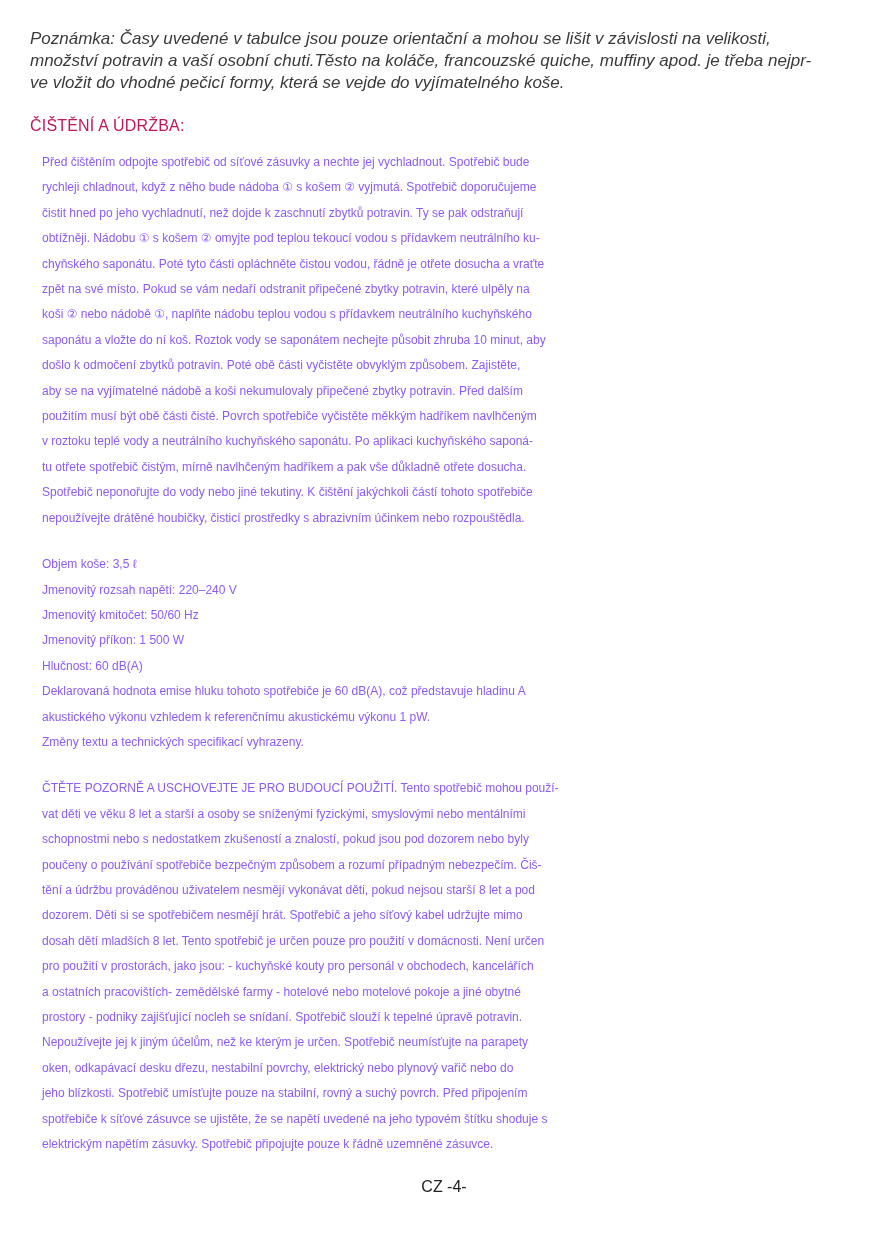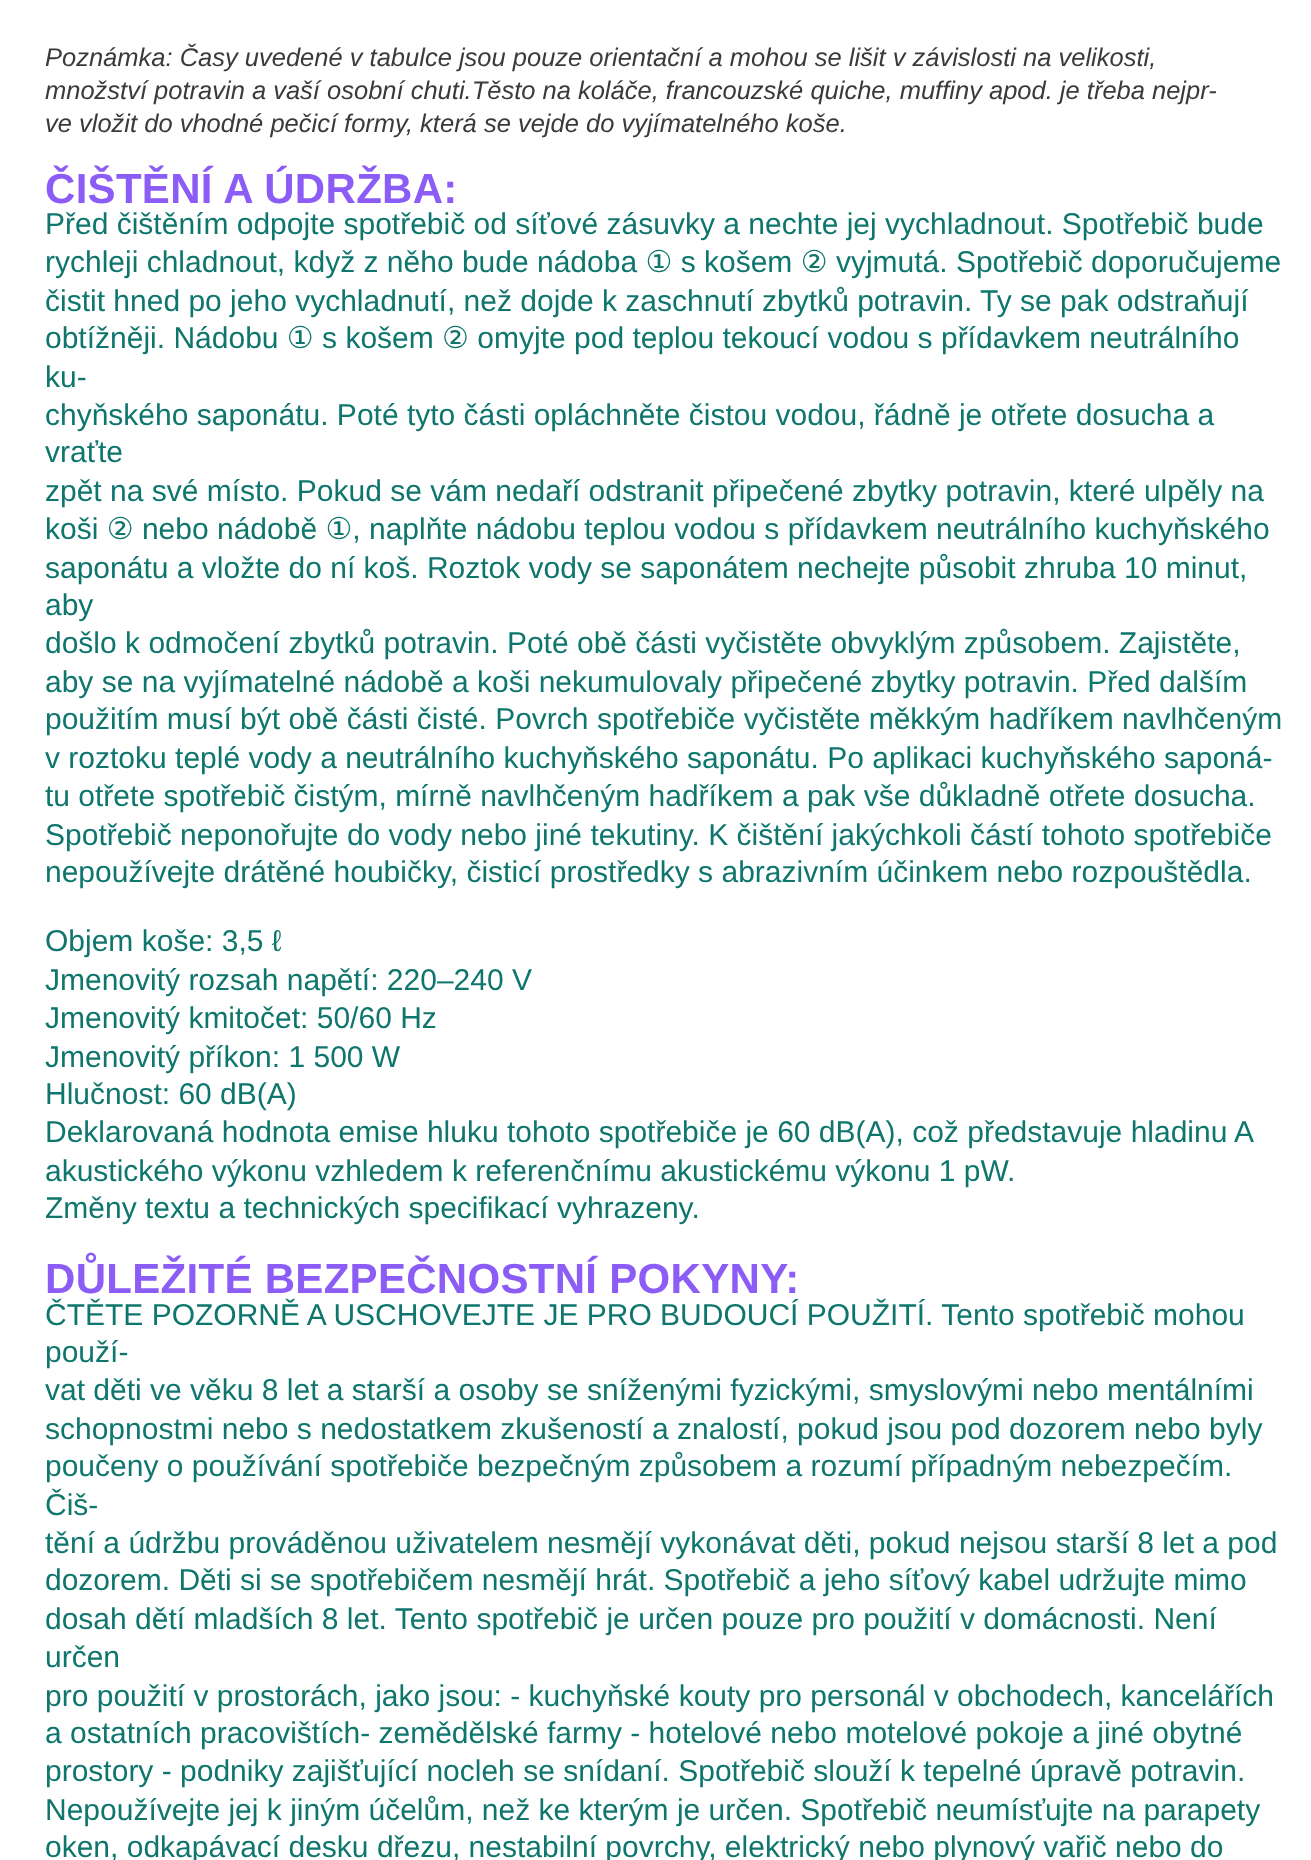--- a/index.html
+++ b/index.html
@@ -23,33 +23,33 @@
     font-size: 17px;
     line-height: 22px;
     color: #3a3a3a;
     white-space: pre-line;
     margin: 0 0 20px 0;
   }
   .section {
     margin: 0 0 21px 0;
   }
   .section-heading {
-    font-size: 28px;
-    font-weight: bold;
+    font-size: 16px;
+    font-weight: normal;
     line-height: 24px;
     letter-spacing: 0.2px;
     margin: 0;
-    color: #8b5cf6;
+    color: #be185d;
   }
   .section-body {
-    font-size: 20px;
+    font-size: 12px;
     line-height: 25.4px;
     white-space: pre-line;
-    margin: 0;
-    color: #0f766e;
+    margin: 12px;
+    color: #8b5cf6;
   }
   .footer {
     position: relative;
     height: 24px;
     margin-top: 0;
   }
   .page-number {
     position: absolute;
     left: 0;
     right: 0;
@@ -101,21 +101,20 @@
 Jmenovitý rozsah napětí: 220–240 V
 Jmenovitý kmitočet: 50/60 Hz
 Jmenovitý příkon: 1 500 W
 Hlučnost: 60 dB(A)
 Deklarovaná hodnota emise hluku tohoto spotřebiče je 60 dB(A), což představuje hladinu A
 akustického výkonu vzhledem k referenčnímu akustickému výkonu 1 pW.
 Změny textu a technických specifikací vyhrazeny.</p>
   </div>
 
   <div class="section">
-    <h2 class="section-heading">DŮLEŽITÉ BEZPEČNOSTNÍ POKYNY:</h2>
     <p class="section-body">ČTĚTE POZORNĚ A USCHOVEJTE JE PRO BUDOUCÍ POUŽITÍ. Tento spotřebič mohou použí-
 vat děti ve věku 8 let a starší a osoby se sníženými fyzickými, smyslovými nebo mentálními
 schopnostmi nebo s nedostatkem zkušeností a znalostí, pokud jsou pod dozorem nebo byly
 poučeny o používání spotřebiče bezpečným způsobem a rozumí případným nebezpečím. Čiš-
 tění a údržbu prováděnou uživatelem nesmějí vykonávat děti, pokud nejsou starší 8 let a pod
 dozorem. Děti si se spotřebičem nesmějí hrát. Spotřebič a jeho síťový kabel udržujte mimo
 dosah dětí mladších 8 let. Tento spotřebič je určen pouze pro použití v domácnosti. Není určen
 pro použití v prostorách, jako jsou: - kuchyňské kouty pro personál v obchodech, kancelářích
 a ostatních pracovištích- zemědělské farmy - hotelové nebo motelové pokoje a jiné obytné
 prostory - podniky zajišťující nocleh se snídaní. Spotřebič slouží k tepelné úpravě potravin.

